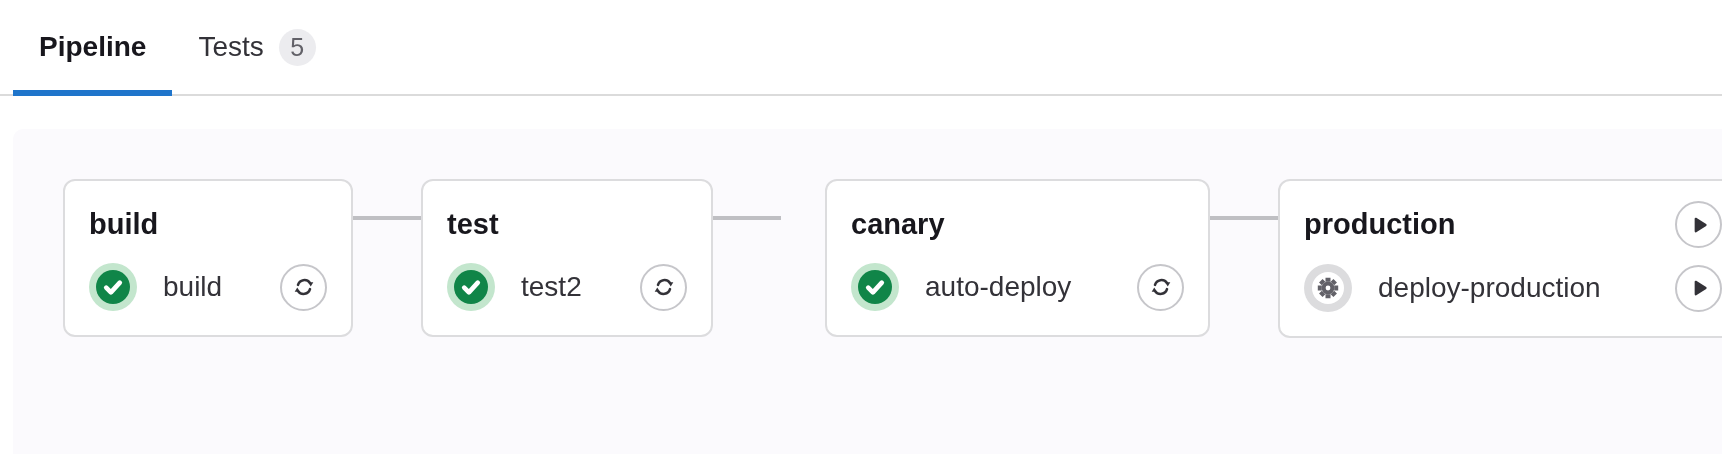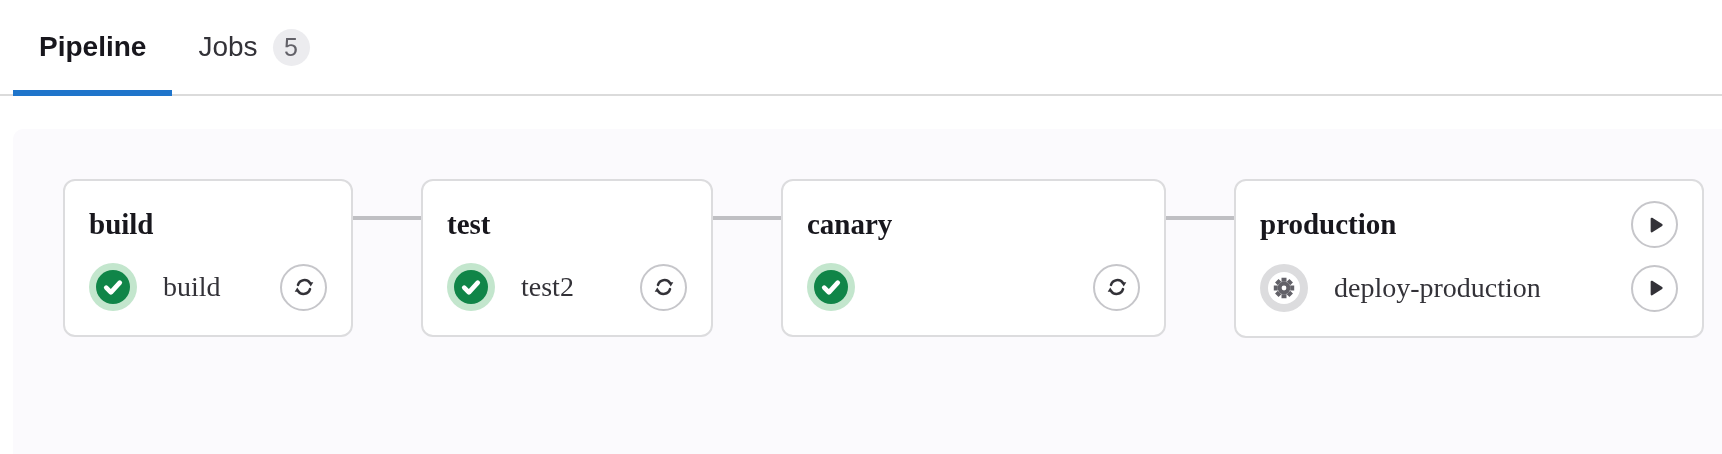--- a/index.html
+++ b/index.html
@@ -53,39 +53,38 @@
   }
 
   
   .panel {
     margin-left: 13px;
     margin-top: 33px;
     height: 325px;
     background: var(--panel-bg, #fbfafd);
     border-radius: 10px 0 0 0;
     overflow: hidden;
-    font-family: Liberation Serif, serif;
   }
   .graph {
     display: flex;
     align-items: flex-start;
     padding: 50px 20px 0 50px;
   }
 
   
   .stage {
     background: #ffffff;
     border: 2px solid var(--card-border, #dcdcde);
     border-radius: 12px;
     padding: 20px 24px 24px 24px;
     flex-shrink: 0;
   }
   .stage[data-idx="0"] { min-width: 290px; }
   .stage[data-idx="1"] { min-width: 292px; }
-  .stage[data-idx="2"] { min-width: 385px; }
+  .stage[data-idx="2"] { min-width: 385px; margin-left: 44px; }
   .stage[data-idx="3"] { min-width: 470px; }
 
   .stage-header {
     display: flex;
     align-items: center;
     justify-content: space-between;
     min-height: 46px;
     margin-bottom: 16px;
   }
   .stage-title {
@@ -131,21 +130,21 @@
   }
 </style>
 </head>
 <body>
 
 <div class="tabbar">
   <div class="tab active">
     <span>Pipeline</span>
   </div>
   <div class="tab">
-    <span>Jobs</span>
+    <span>Tests</span>
     <span class="badge">5</span>
   </div>
 </div>
 
 <div class="panel">
   <div class="graph" id="graph">
       <div class="stage" data-idx="0">
     <div class="stage-header">
       <div class="stage-title">build</div>
     </div>
@@ -197,20 +196,21 @@
     <div class="stage-header">
       <div class="stage-title">canary</div>
     </div>
     <div class="jobs">
           <div class="job-row">
             <svg class="status-icon" viewBox="0 0 48 48">
     <circle cx="24" cy="24" r="24" fill="var(--success-ring)"></circle>
     <circle cx="24" cy="24" r="17" fill="var(--success)"></circle>
     <path d="M17.2 24.6 L21.9 29.4 L30.8 19.6" fill="none" stroke="#ffffff" stroke-width="4.6" stroke-linecap="round" stroke-linejoin="round"></path>
   </svg>
+    <span class="job-name">auto-deploy</span>
   <button class="action-btn">
               <svg viewBox="0 0 16 16">
     <path d="M4.0 6.6 A 4.5 4.5 0 0 1 11.9 5.2" fill="none" stroke="currentColor" stroke-width="1.7" stroke-linecap="round"></path>
     <path d="M12.0 9.4 A 4.5 4.5 0 0 1 4.1 10.8" fill="none" stroke="currentColor" stroke-width="1.7" stroke-linecap="round"></path>
     <path d="M10.7 4.9 L14.2 4.9 L12.5 7.7 Z" fill="currentColor"></path>
     <path d="M5.3 11.1 L1.8 11.1 L3.5 8.3 Z" fill="currentColor"></path>
   </svg>
             </button>
           </div>
         </div>

